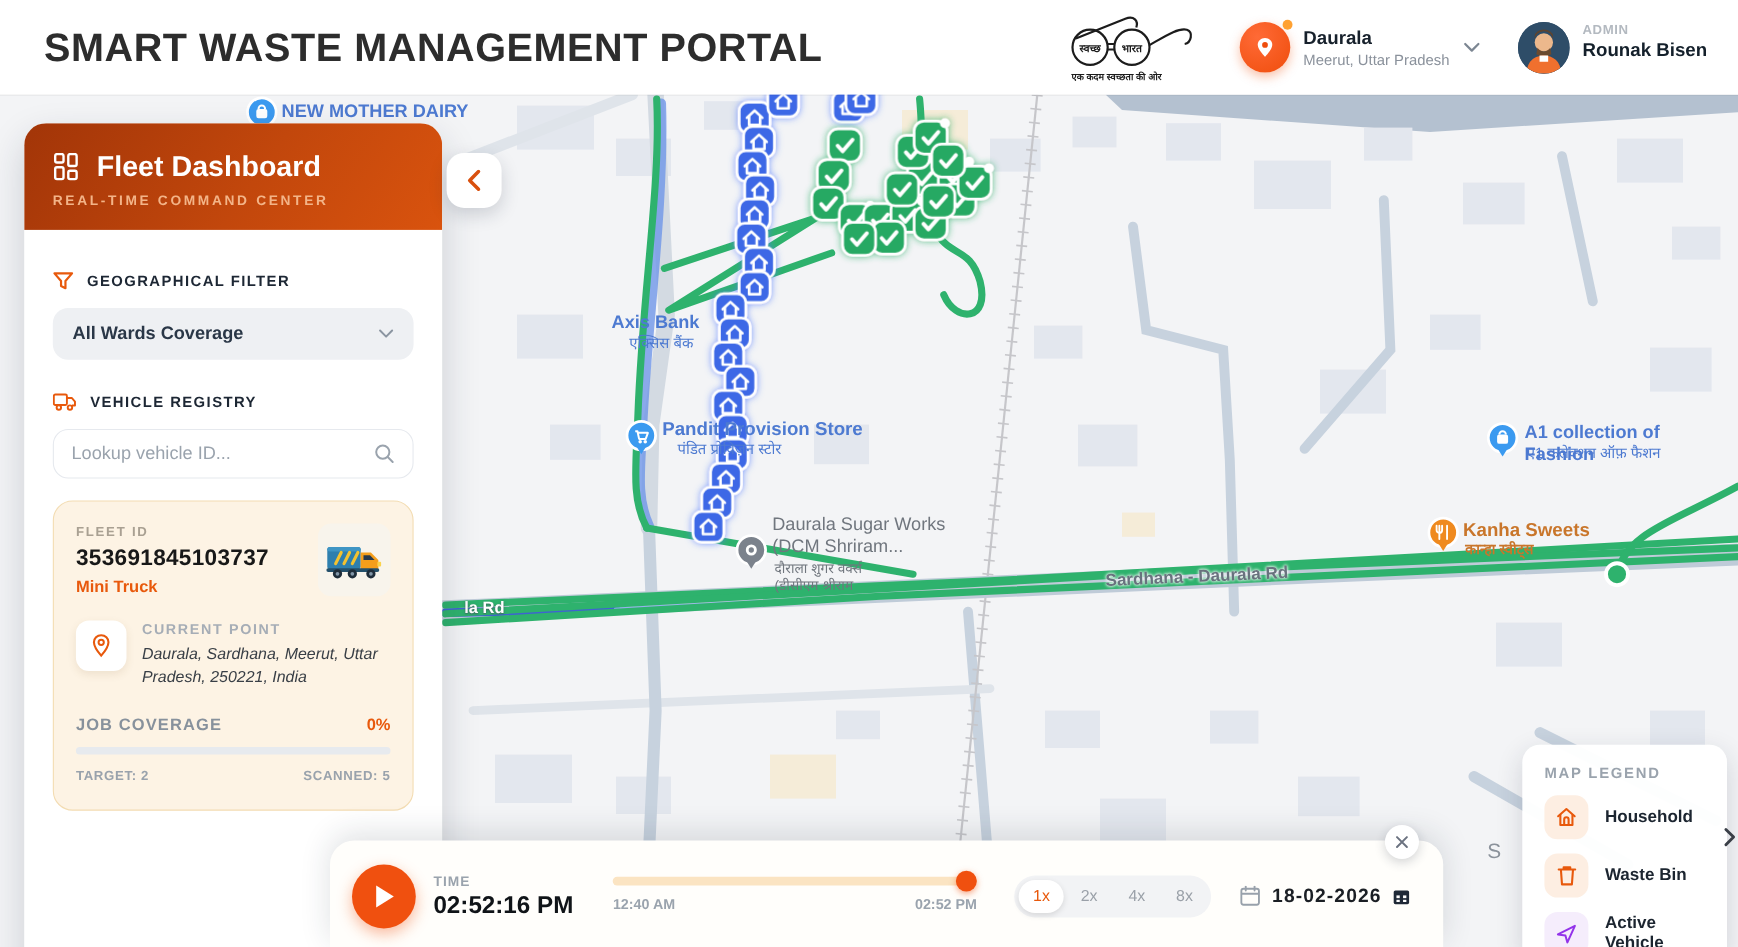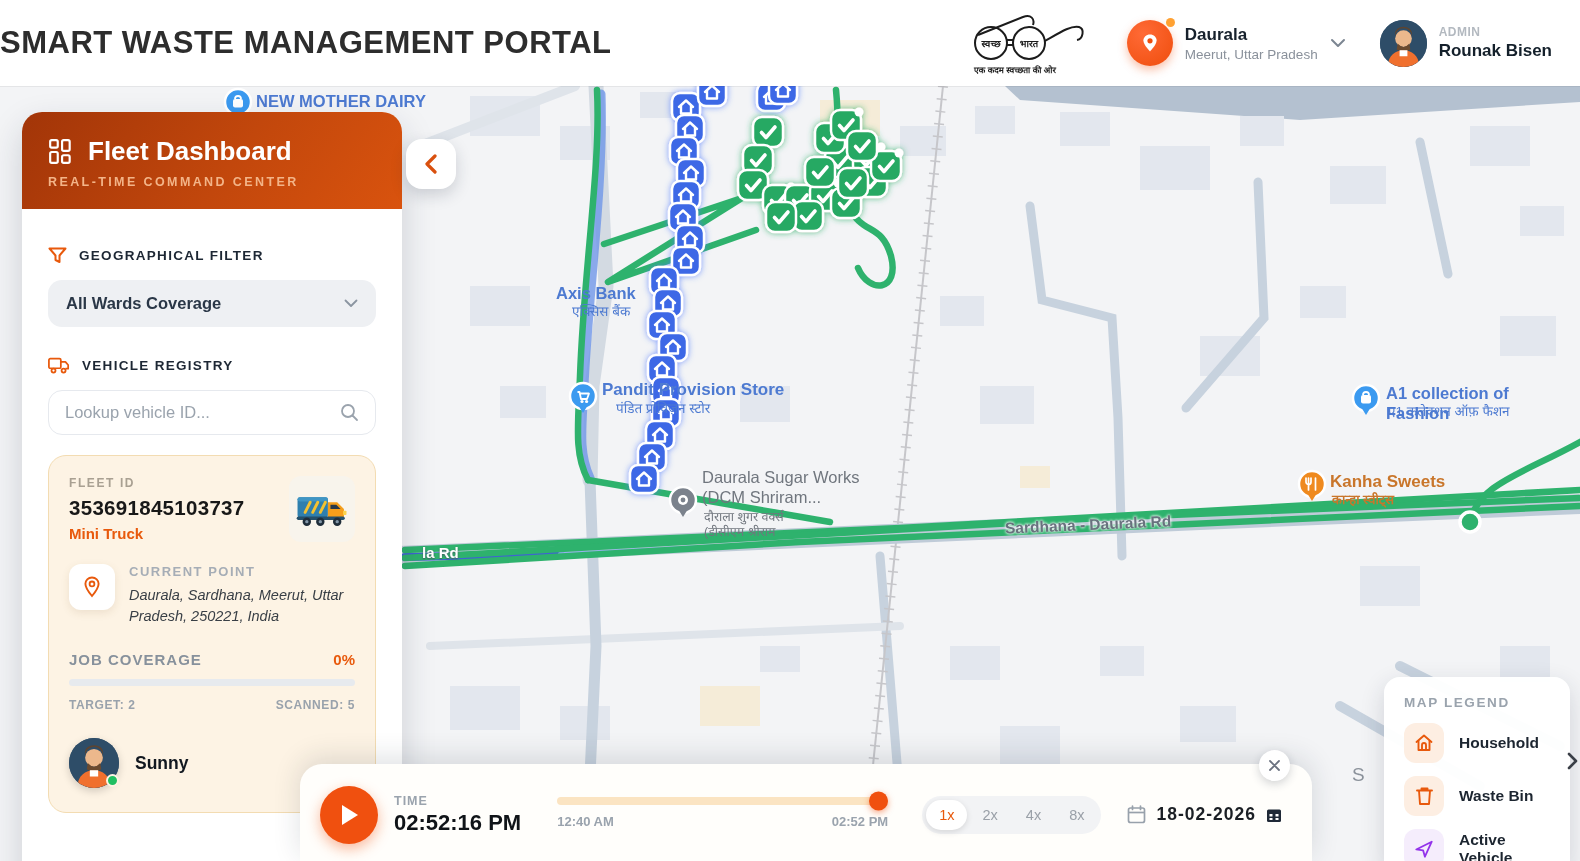--- a/index.html
+++ b/index.html
@@ -2,31 +2,31 @@
 <html><head>
 <meta charset="utf-8">
 <style>
   * { margin:0; padding:0; box-sizing:border-box; }
   html,body { width:1580px; height:861px; overflow:hidden; font-family:"Liberation Sans",sans-serif; background:#f3f4f6; }
   body { position:relative; }
 
   
   .header { position:absolute; top:0; left:0; width:1580px; height:86px; background:#fff;
             display:flex; align-items:center; z-index:50; box-shadow:0 1px 0 rgba(0,0,0,.06); }
-  .app-title { font-size:31px; font-weight:800; letter-spacing:.5px; color:#2d2d2d; }
+  .app-title { margin-left:40px; font-size:36px; font-weight:800; letter-spacing:.5px; color:#2d2d2d; }
   .header-right { margin-left:auto; display:flex; align-items:center; gap:34px; margin-right:28px; }
   .sb-logo { width:140px; height:72px; }
   .loc-select { display:flex; align-items:center; gap:12px; cursor:pointer; }
   .loc-pin-btn { position:relative; width:46px; height:46px; border-radius:50%;
                  background:radial-gradient(circle at 35% 30%, #ff6a36, #ef4d0c); display:flex; align-items:center; justify-content:center;
                  box-shadow:0 4px 10px rgba(239,77,12,.35); }
   .loc-dot { position:absolute; top:-2px; right:-2px; width:9px; height:9px; border-radius:50%; background:#ffa132; }
   .loc-city { font-size:17px; font-weight:700; color:#17212c; }
   .loc-region { font-size:13.5px; color:#8a919b; margin-top:2px; }
-  .user-block { display:flex; align-items:center; gap:12px; cursor:pointer; }
+  .user-block { display:flex; gap:12px; cursor:pointer; }
   .avatar { width:47px; height:47px; border-radius:50%; overflow:hidden; background:#2e4d68; flex:0 0 auto; }
   .user-role { font-size:12px; font-weight:700; color:#b3b9c0; letter-spacing:.5px; }
   .user-name { font-size:17px; font-weight:700; color:#14202b; margin-top:2px; }
 
   
   .map { position:absolute; top:86px; left:0; width:1555px; height:775px; background:#f3f4f6; }
   .map svg.base { position:absolute; inset:0; }
   .map-label { position:absolute; white-space:pre-line; line-height:1.2; pointer-events:none; }
   .lbl-blue { color:#4d7ad1; font-weight:600; }
   .lbl-sub { font-weight:400; font-size:13.5px; }
@@ -460,36 +460,20 @@
         <span class="jc-value">0%</span>
       </div>
       <div class="jc-bar">
         <div class="jc-fill" style="width: 0%;"></div>
       </div>
       <div class="jc-meta">
         <span>TARGET: 2</span>
         <span>SCANNED: 5</span>
       </div>
 
-      <div class="driver-row">
-        <div class="driver-avatar">
-          <div class="avatar">
-            <svg width="50" height="50" viewBox="0 0 48 48">
-              <rect width="48" height="48" fill="#2e4d68"></rect>
-              <circle cx="24" cy="19" r="8.5" fill="#ecb88c"></circle>
-              <path d="M15.5,17 a8.5,8.5 0 0 1 17,0 l0,-4 a8.5,6 0 0 0 -17,0 Z" fill="#5d4430"></path>
-              <path d="M18,24 q6,7 12,0 l1,6 q-7,5 -14,0 Z" fill="#6b4a2f"></path>
-              <path d="M8,48 C8,36 16,31 24,31 C32,31 40,36 40,48 Z" fill="#f0702e"></path>
-              <path d="M20,31 h8 v6 h-8 Z" fill="#fff"></path>
-            </svg>
-          </div>
-          <span class="online-dot"></span>
-        </div>
-        <div class="driver-name">Sunny</div>
-      </div>
     </div>
   </div>
 </div>
 
 <div class="collapse-btn">
   <svg width="14" height="20" viewBox="0 0 14 20">
     <polyline points="11,2 3,10 11,18" stroke="#d9500e" stroke-width="3.2" fill="none" stroke-linecap="round" stroke-linejoin="round"></polyline>
   </svg>
 </div>
 

